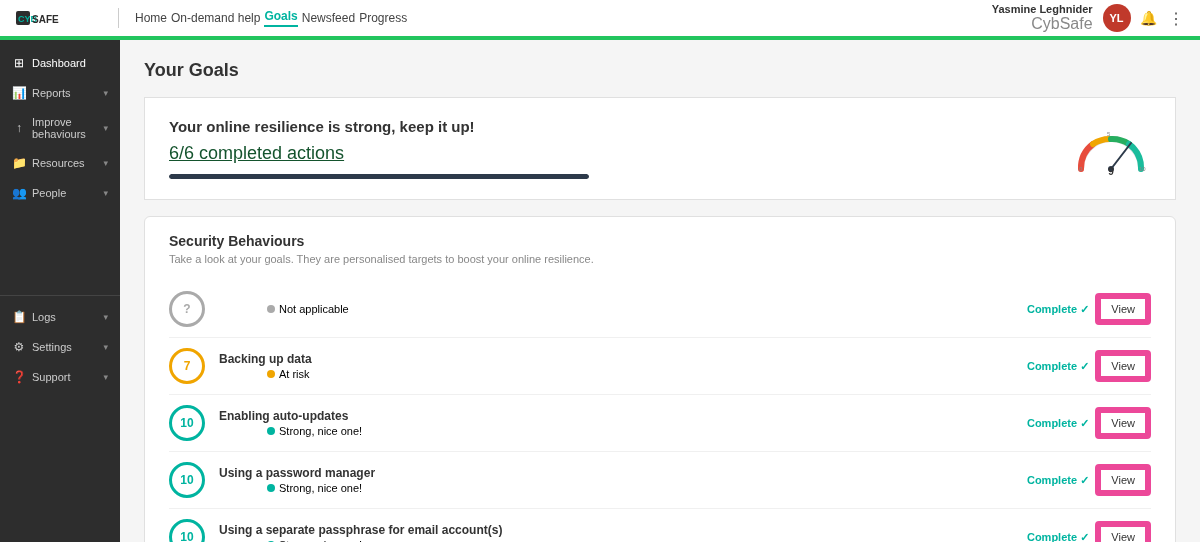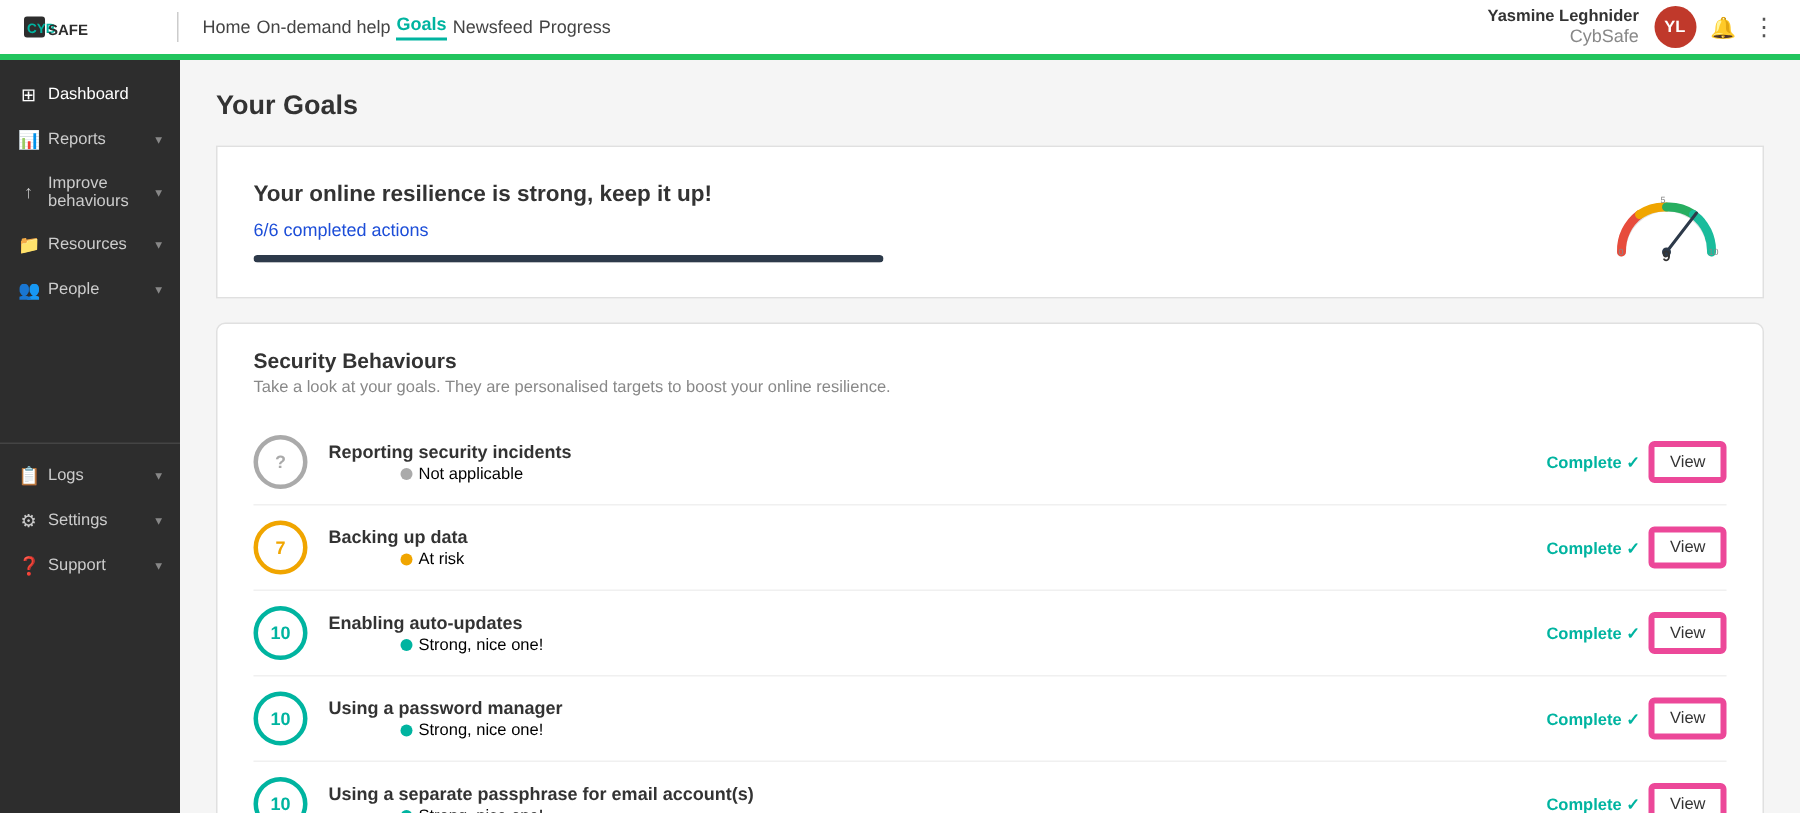--- a/index.html
+++ b/index.html
@@ -29,21 +29,21 @@
       text-decoration: none;
     }
     .top-nav-right {
       margin-left: auto;
       display: flex;
       align-items: center;
       gap: 10px;
     }
     .user-info { text-align: right; }
     .user-name { font-size: 11px; color: #333; font-weight: 600; }
-    .user-org { font-size: 12px; color: #888; }
+    .user-org { font-size: 16px; color: #888; }
     .avatar {
       width: 28px; height: 28px;
       border-radius: 50%;
       background: #c0392b;
       display: flex; align-items: center; justify-content: center;
       color: #fff;
       font-size: 11px;
       font-weight: 700;
     }
     .bell-icon { font-size: 14px; color: #555; cursor: pointer; }
@@ -106,23 +106,24 @@
       justify-content: space-between;
     }
     .resilience-left {}
     .resilience-title {
       font-size: 15px;
       font-weight: 600;
       color: #333;
       margin-bottom: 8px;
     }
     .resilience-subtitle {
-      font-size: 12px;
-      color: #1d4ed8;
+      font-size: 18px;
+      color: #14532d;
       margin-bottom: 10px;
+      text-decoration: underline;
     }
     .progress-bar-container {
       width: 420px;
       height: 5px;
       background: #e0e0e0;
       border-radius: 3px;
       overflow: hidden;
     }
     .progress-bar-fill {
       height: 100%;
@@ -210,21 +211,21 @@
       gap: 6px;
     }
     .complete-label {
       font-size: 11px;
       color: #00b4a0;
       font-weight: 600;
       white-space: nowrap;
     }
     .view-btn {
       padding: 4px 10px;
-      border: 4px solid #ec4899;
+      border: 6px solid #ec4899;
       border-radius: 4px;
       background: #fff;
       font-size: 11px;
       color: #333;
       cursor: pointer;
       white-space: nowrap;
     }
   </style>
 </head>
 <body>
@@ -339,21 +340,20 @@
       </div>
     </div>
 
     <div class="behaviours-card">
       <div class="behaviours-title">Security Behaviours</div>
       <div class="behaviours-subtitle">Take a look at your goals. They are personalised targets to boost your online resilience.</div>
 
       <div class="behaviour-row">
         <div class="score-circle gray">?</div>
         <div class="behaviour-info">
-          <div class="behaviour-name">Reporting security incidents</div>
           <div class="behaviour-status">
             <span class="status-dot gray"></span>
             <span>Not applicable</span>
           </div>
         </div>
         <div class="behaviour-actions">
           <span class="complete-label">Complete ✓</span>
           <button class="view-btn">View</button>
         </div>
       </div>

